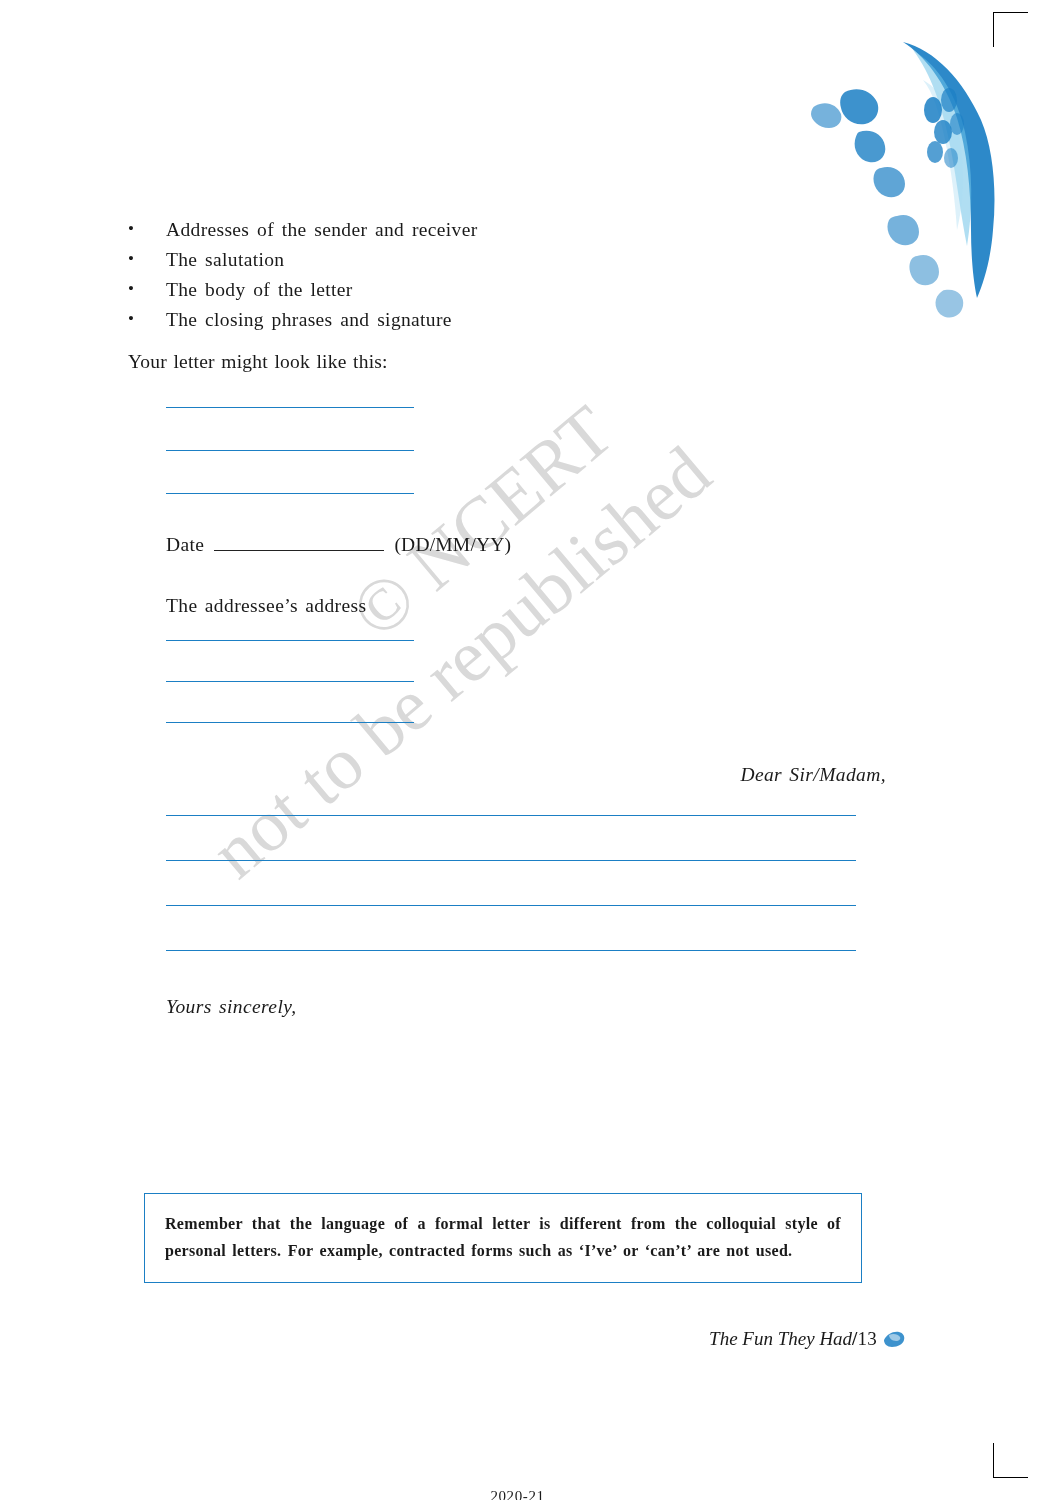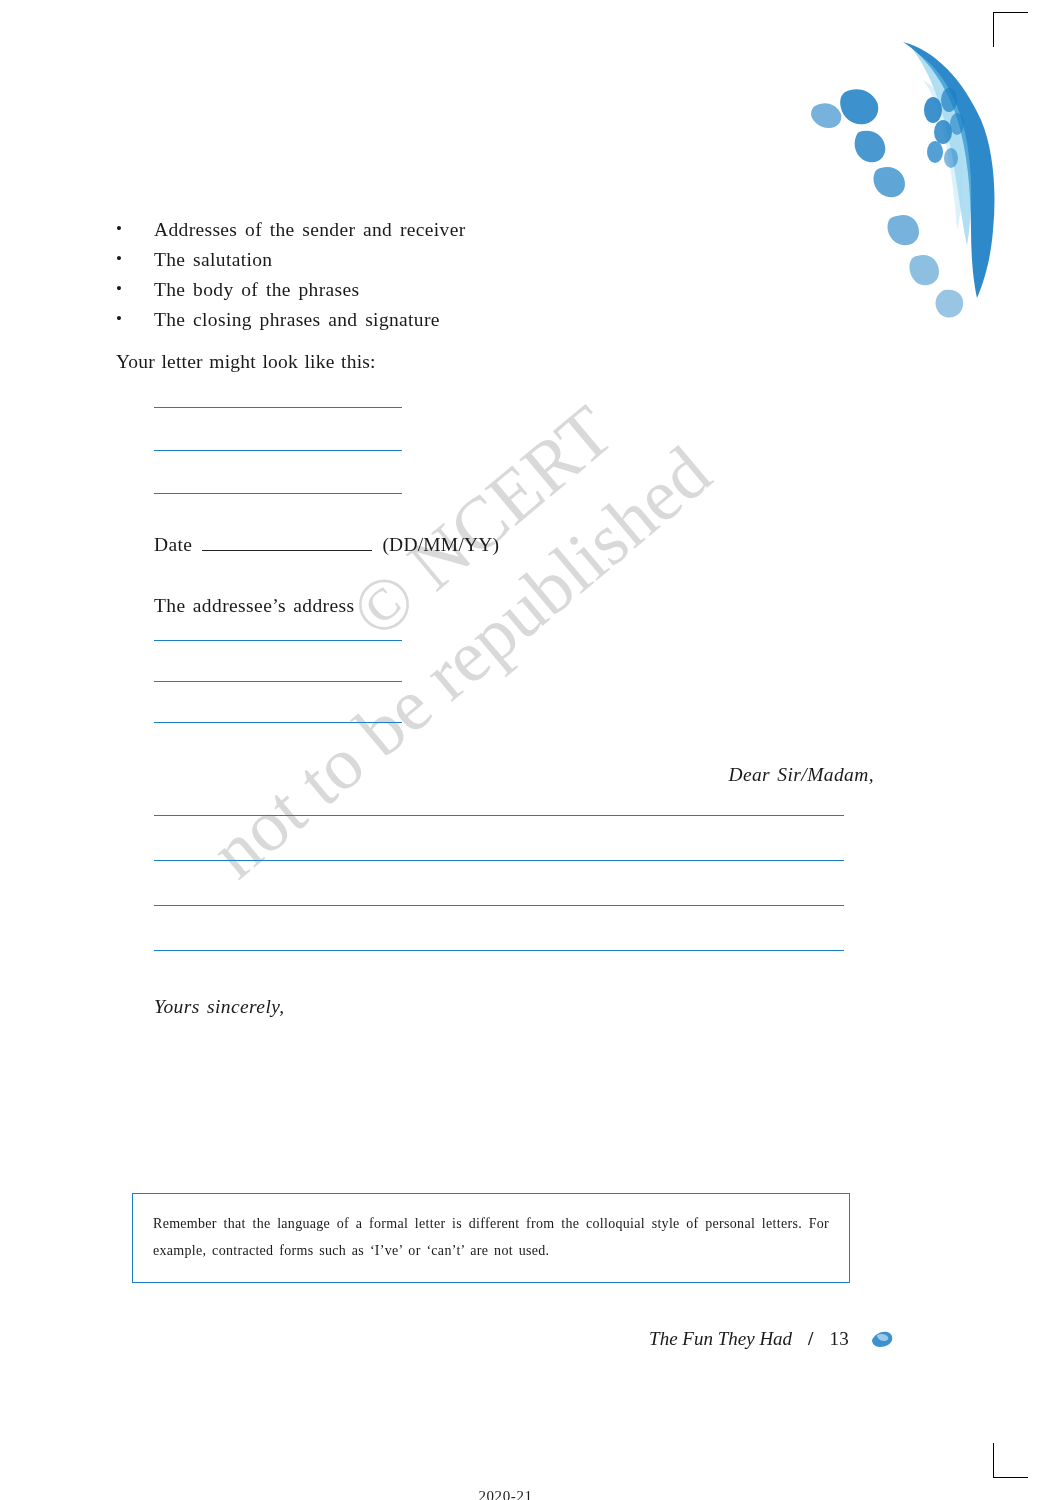--- a/index.html
+++ b/index.html
@@ -63,21 +63,21 @@
     font-size: 74px;
     left: 20px;
     top: 390px;
     transform: rotate(-40deg);
     transform-origin: left top;
   }
 
   
   .page {
     position: absolute;
-    left: 4px;
+    left: 16px;
     top: 0;
     width: 1003px;
     height: 1500px;
   }
 
   .content {
     position: absolute;
     left: 112px;
     top: 215px;
     width: 760px;
@@ -175,35 +175,36 @@
     position: absolute;
     left: 128px;
     top: 1193px;
     width: 718px;
     border: 1.6px solid #1b7fc4;
     box-sizing: border-box;
     padding: 16px 20px 18px 20px;
   }
   .remember-box p {
     margin: 0;
-    font-size: 14px;
+    font-size: 16px;
     line-height: 27px;
     text-align: justify;
     letter-spacing: 0.3px;
     word-spacing: 2px;
+    font-weight: bold;
   }
 
   
   .chapter-footer {
     position: absolute;
     right: 112px;
     top: 1328px;
     display: flex;
     align-items: center;
-    gap: 16px;
+    gap: 0;
     font-size: 19px;
   }
   .chapter-footer .chap-title {
     font-style: italic;
   }
   .chapter-footer .sep {
     font-weight: 700;
   }
   .chapter-footer .page-num {
     letter-spacing: 0.3px;
@@ -257,21 +258,21 @@
   <span class="wm-2">not to be republished</span>
 </div>
 
 <div class="page">
 
   <div class="content">
 
     <ul class="bullets">
       <li>Addresses of the sender and receiver</li>
       <li>The salutation</li>
-      <li>The body of the phrases</li>
+      <li>The body of the letter</li>
       <li>The closing phrases and signature</li>
     </ul>
 
     <p class="intro-line">Your letter might look like this:</p>
 
     <div class="letter">
 
 
       <div class="addr-block">
         <div class="rule short"></div>

